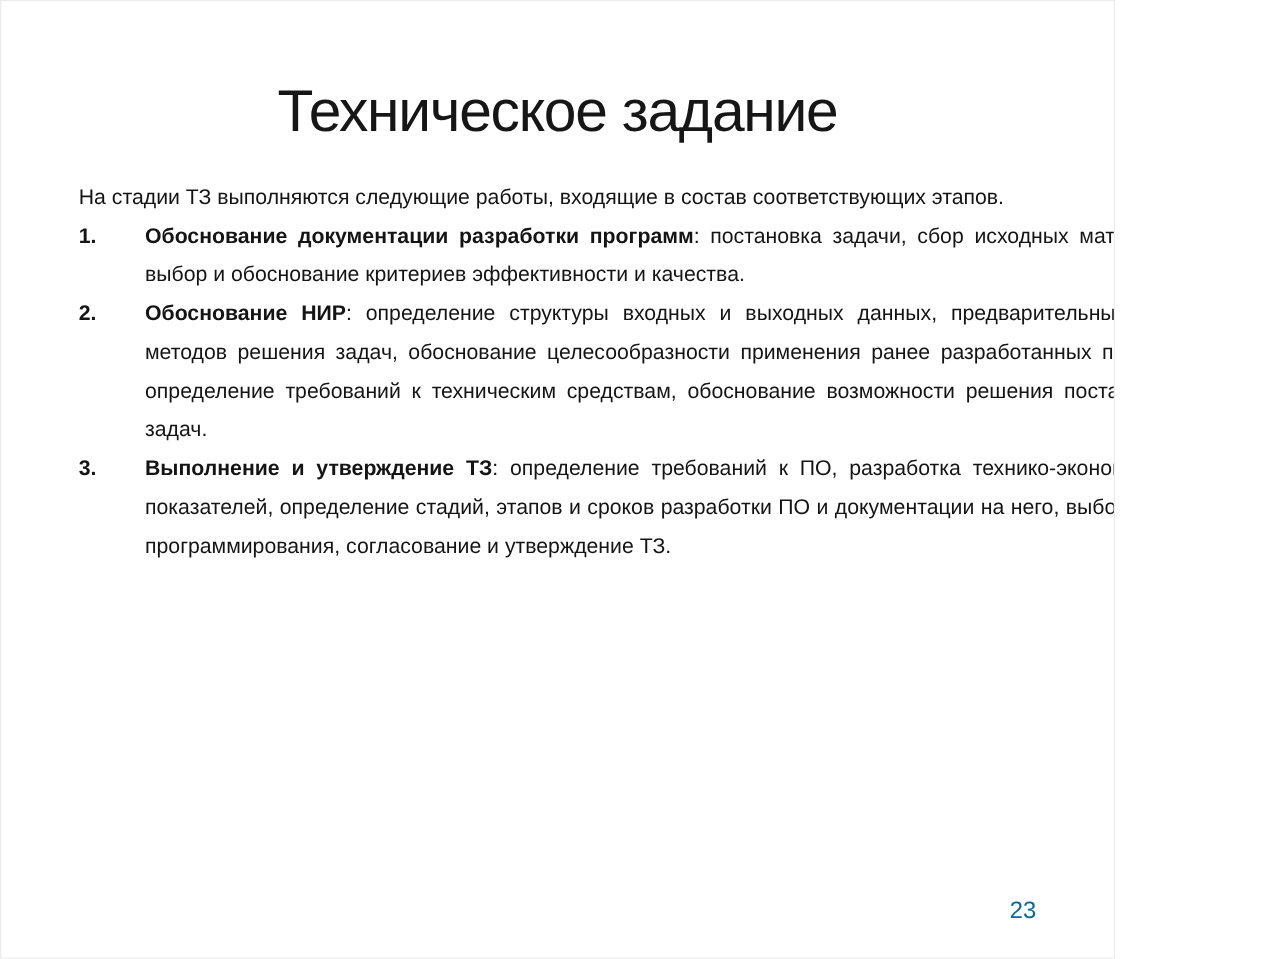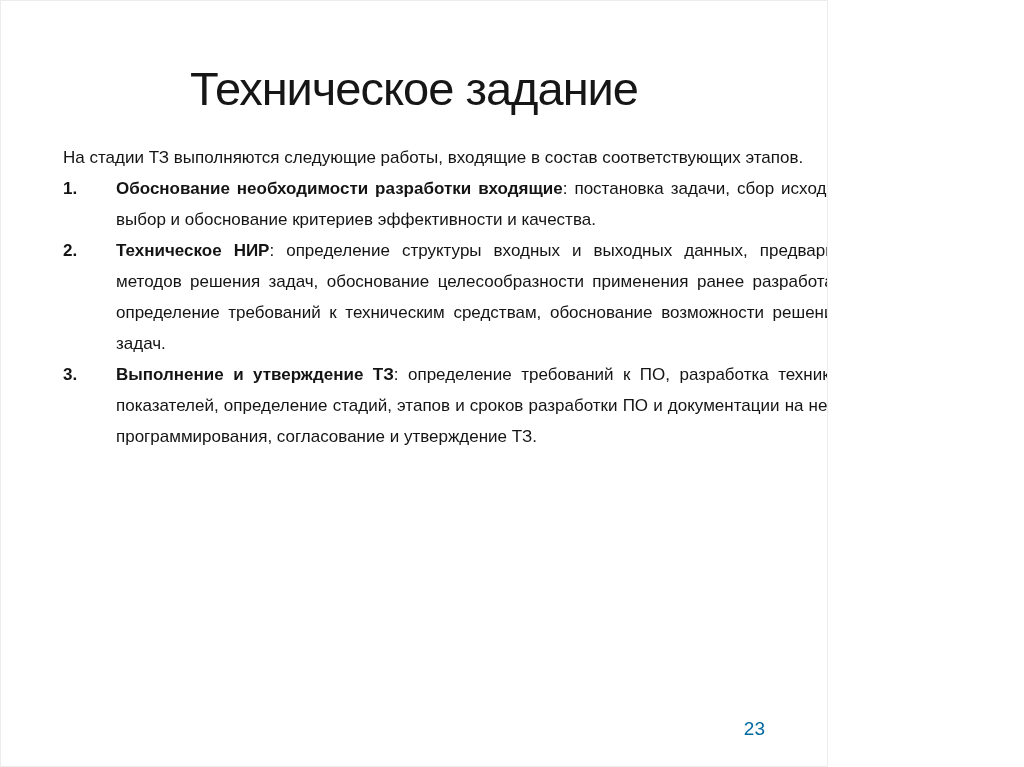--- a/index.html
+++ b/index.html
@@ -2,21 +2,21 @@
 <html lang="ru"><head>
 <meta charset="utf-8">
 <style>
   html, body {
     margin: 0;
     padding: 0;
     background: #ffffff;
   }
   .slide {
     position: relative;
-    width: 828px;
+    width: 892px;
     height: 767px;
     box-sizing: border-box;
     background: #ffffff;
     border: 1px solid #ececec;
     overflow: hidden;
     font-family: "Liberation Sans", "DejaVu Sans", sans-serif;
     color: #161616;
   }
   .slide-title {
     position: absolute;
@@ -78,26 +78,26 @@
   <div class="slide-title">Техническое задание</div>
 
   <div class="slide-body">
 
     <p class="intro">На стадии ТЗ выполняются следующие работы, входящие в состав соответствующих этапов.</p>
 
     <div class="numbered-list">
 
       <div class="list-item">
         <span class="item-number">1.</span>
-        <span class="item-lead">Обоснование необходимости разработки входящие</span><span>: постановка задачи, сбор исходных материалов, выбор и обоснование критериев эффективности и качества.</span>
+        <span class="item-lead">Обоснование документации разработки программ</span><span>: постановка задачи, сбор исходных материалов, выбор и обоснование критериев эффективности и качества.</span>
       </div>
 
       <div class="list-item">
         <span class="item-number">2.</span>
-        <span class="item-lead">Техническое НИР</span><span>: определение структуры входных и выходных данных, предварительный выбор методов решения задач, обоснование целесообразности применения ранее разработанных программ, определение требований к техническим средствам, обоснование возможности решения поставленных задач.</span>
+        <span class="item-lead">Обоснование НИР</span><span>: определение структуры входных и выходных данных, предварительный выбор методов решения задач, обоснование целесообразности применения ранее разработанных программ, определение требований к техническим средствам, обоснование возможности решения поставленных задач.</span>
       </div>
 
       <div class="list-item">
         <span class="item-number">3.</span>
         <span class="item-lead">Выполнение и утверждение ТЗ</span><span>: определение требований к ПО, разработка технико-экономических показателей, определение стадий, этапов и сроков разработки ПО и документации на него, выбор языков программирования, согласование и утверждение ТЗ.</span>
       </div>
 
     </div>
   </div>
 

